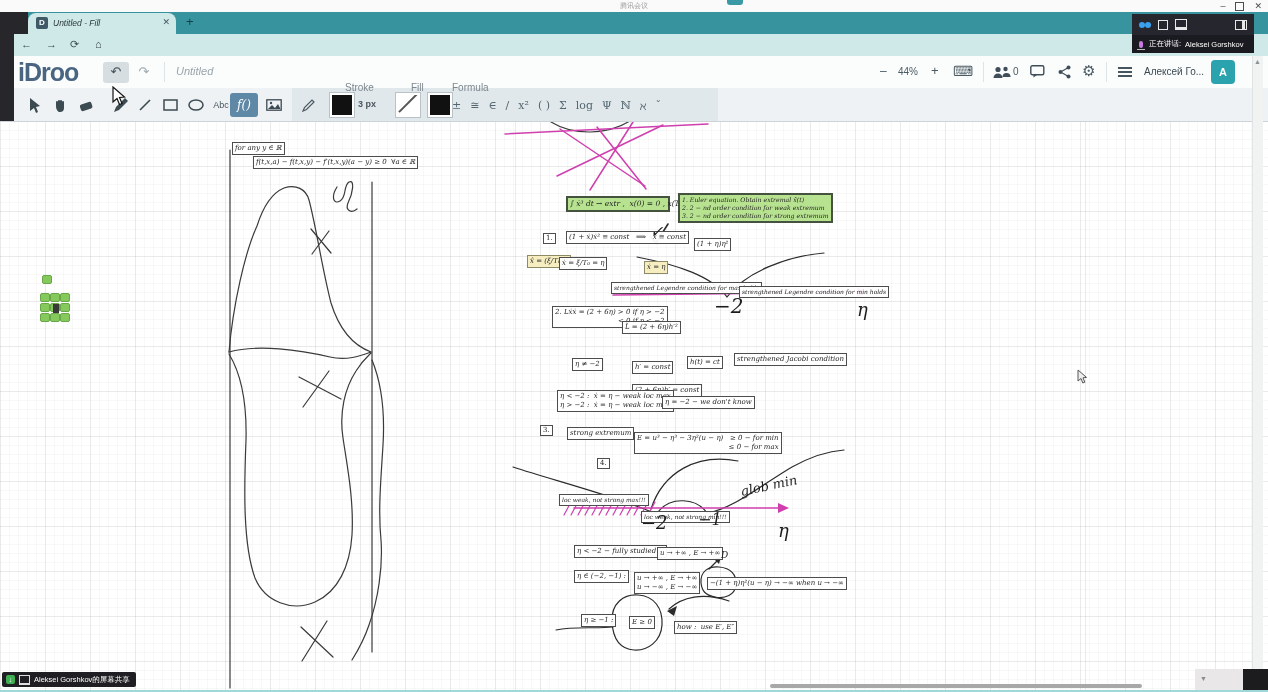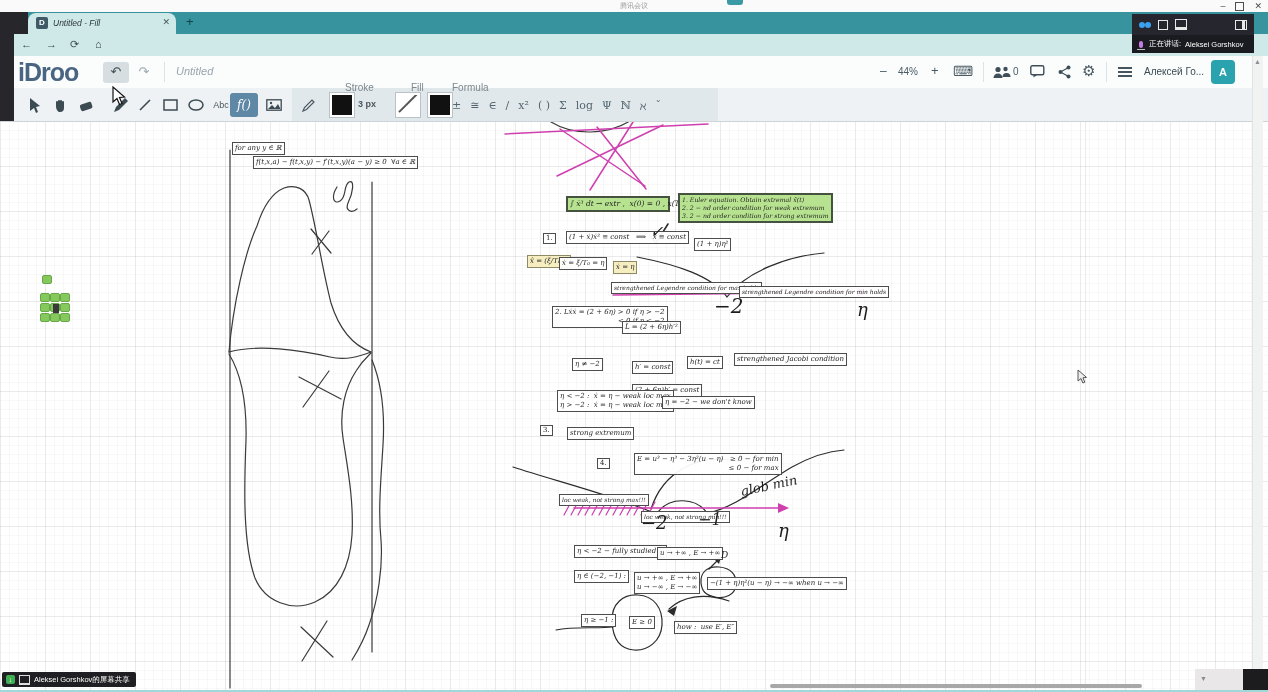--- a/index.html
+++ b/index.html
@@ -161,37 +161,37 @@
       <div class="note" style="left: 253px; top: 156px;">f(t,x,a) − f(t,x,y) − f′(t,x,y)(a − y) ≥ 0  ∀a ∈ ℝ</div>
       <div class="note note-green" style="left: 566px; top: 196px; width: 96px;">∫ ẋ³ dt → extr ,  x(0) = 0 , x(T₀) = ξ</div>
       <div class="note note-green" style="left: 678px; top: 193px; font-size: 6.2px;">1. Euler equation. Obtain extremal x̂(t)
 2. 2 − nd order condition for weak extremum
 3. 2 − nd order condition for strong extremum</div>
       <div class="note note-num" style="left: 543px; top: 233px;">1.</div>
       <div class="note" style="left: 566px; top: 231px;">(1 + ẋ)ẋ² ≡ const   ⟹   ẋ ≡ const</div>
       <div class="note" style="left: 694px; top: 238px;">(1 + η)η²</div>
       <div class="note note-yellow" style="left: 527px; top: 255px;">x̂ = (ξ∕T₀)·t</div>
       <div class="note" style="left: 559px; top: 257px;">ẋ = ξ∕T₀ = η</div>
-      <div class="note note-yellow" style="left: 613px; top: 261px;">ẋ = η</div>
+      <div class="note note-yellow" style="left: 644px; top: 261px;">ẋ = η</div>
       <div class="note" style="left: 611px; top: 282px; font-size: 6px;">strengthened Legendre condition for max holds</div>
       <div class="note" style="left: 739px; top: 286px; font-size: 6px;">strengthened Legendre condition for min holds</div>
       <div class="note" style="left: 540px; top: 306px; text-align: right; margin-left: 12px;">2. Lẋẋ = (2 + 6η) &gt; 0 if η &gt; −2
 &lt; 0 if η &lt; −2</div>
       <div class="note" style="left: 622px; top: 321px;">L̃ = (2 + 6η)h′²</div>
       <div class="note" style="left: 572px; top: 342px; margin-top: 16px;">η ≠ −2</div>
       <div class="note" style="left: 632px; top: 344px; margin-top: 40px;">(2 + 6η)h′ = const</div>
       <div class="note" style="left: 632px; top: 361px;">h′ = const</div>
       <div class="note" style="left: 687px; top: 356px;">h(t) = ct</div>
       <div class="note" style="left: 734px; top: 353px;">strengthened Jacobi condition</div>
       <div class="note" style="left: 557px; top: 390px;">η &lt; −2 :  ẋ = η − weak loc max
 η &gt; −2 :  ẋ = η − weak loc min</div>
       <div class="note" style="left: 662px; top: 396px;">η = −2 − we don't know</div>
       <div class="note note-num" style="left: 540px; top: 425px;">3.</div>
       <div class="note" style="left: 567px; top: 427px;">strong extremum</div>
-      <div class="note" style="left: 634px; top: 432px; text-align: right; margin-top: 21px;">E = u³ − η³ − 3η²(u − η)   ≥ 0 − for min
+      <div class="note" style="left: 634px; top: 432px; text-align: right;">E = u³ − η³ − 3η²(u − η)   ≥ 0 − for min
 ≤ 0 − for max</div>
       <div class="note note-num" style="left: 597px; top: 458px;">4.</div>
       <div class="note" style="left: 559px; top: 494px; font-size: 6px;">loc weak, not strong max!!!</div>
       <div class="note" style="left: 641px; top: 511px; font-size: 6px;">loc weak, not strong min!!!</div>
       <div class="note" style="left: 574px; top: 545px;">η &lt; −2 − fully studied !!</div>
       <div class="note" style="left: 657px; top: 547px;">u → +∞ , E → +∞</div>
       <div class="note" style="left: 574px; top: 570px;">η ∈ (−2, −1) :</div>
       <div class="note" style="left: 634px; top: 572px;">u → +∞ , E → +∞
 u → −∞ , E → −∞</div>
       <div class="note" style="left: 707px; top: 577px;">−(1 + η)η²(u − η) → −∞ when u → −∞</div>

